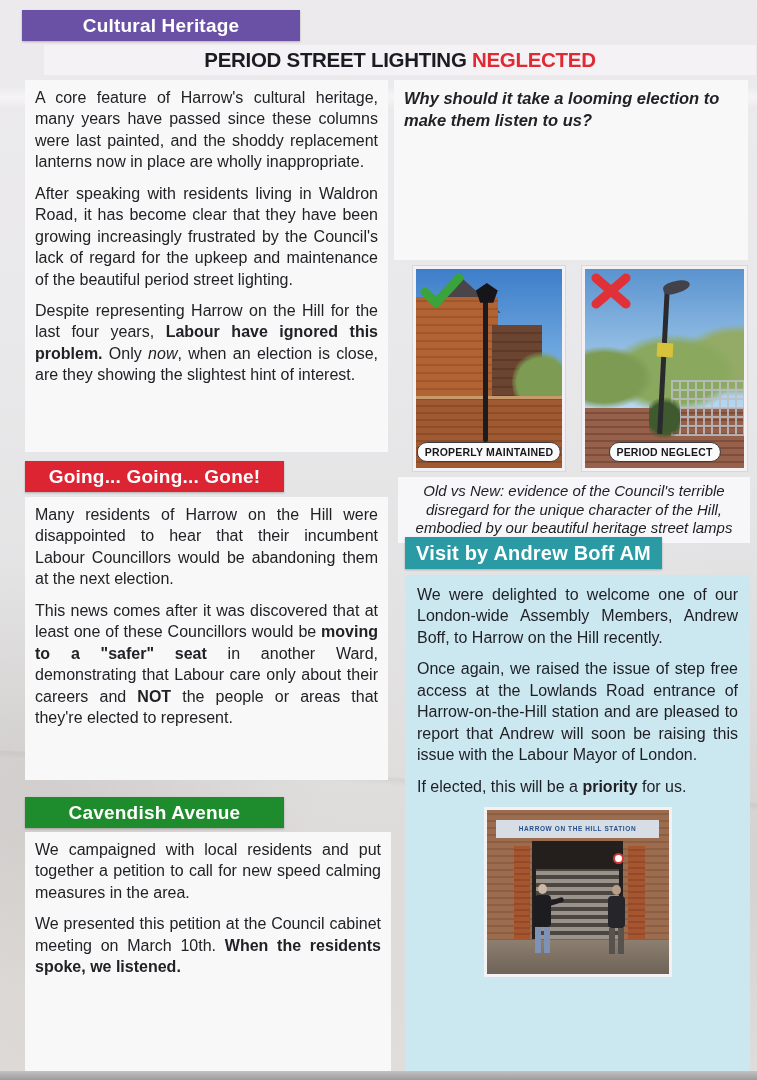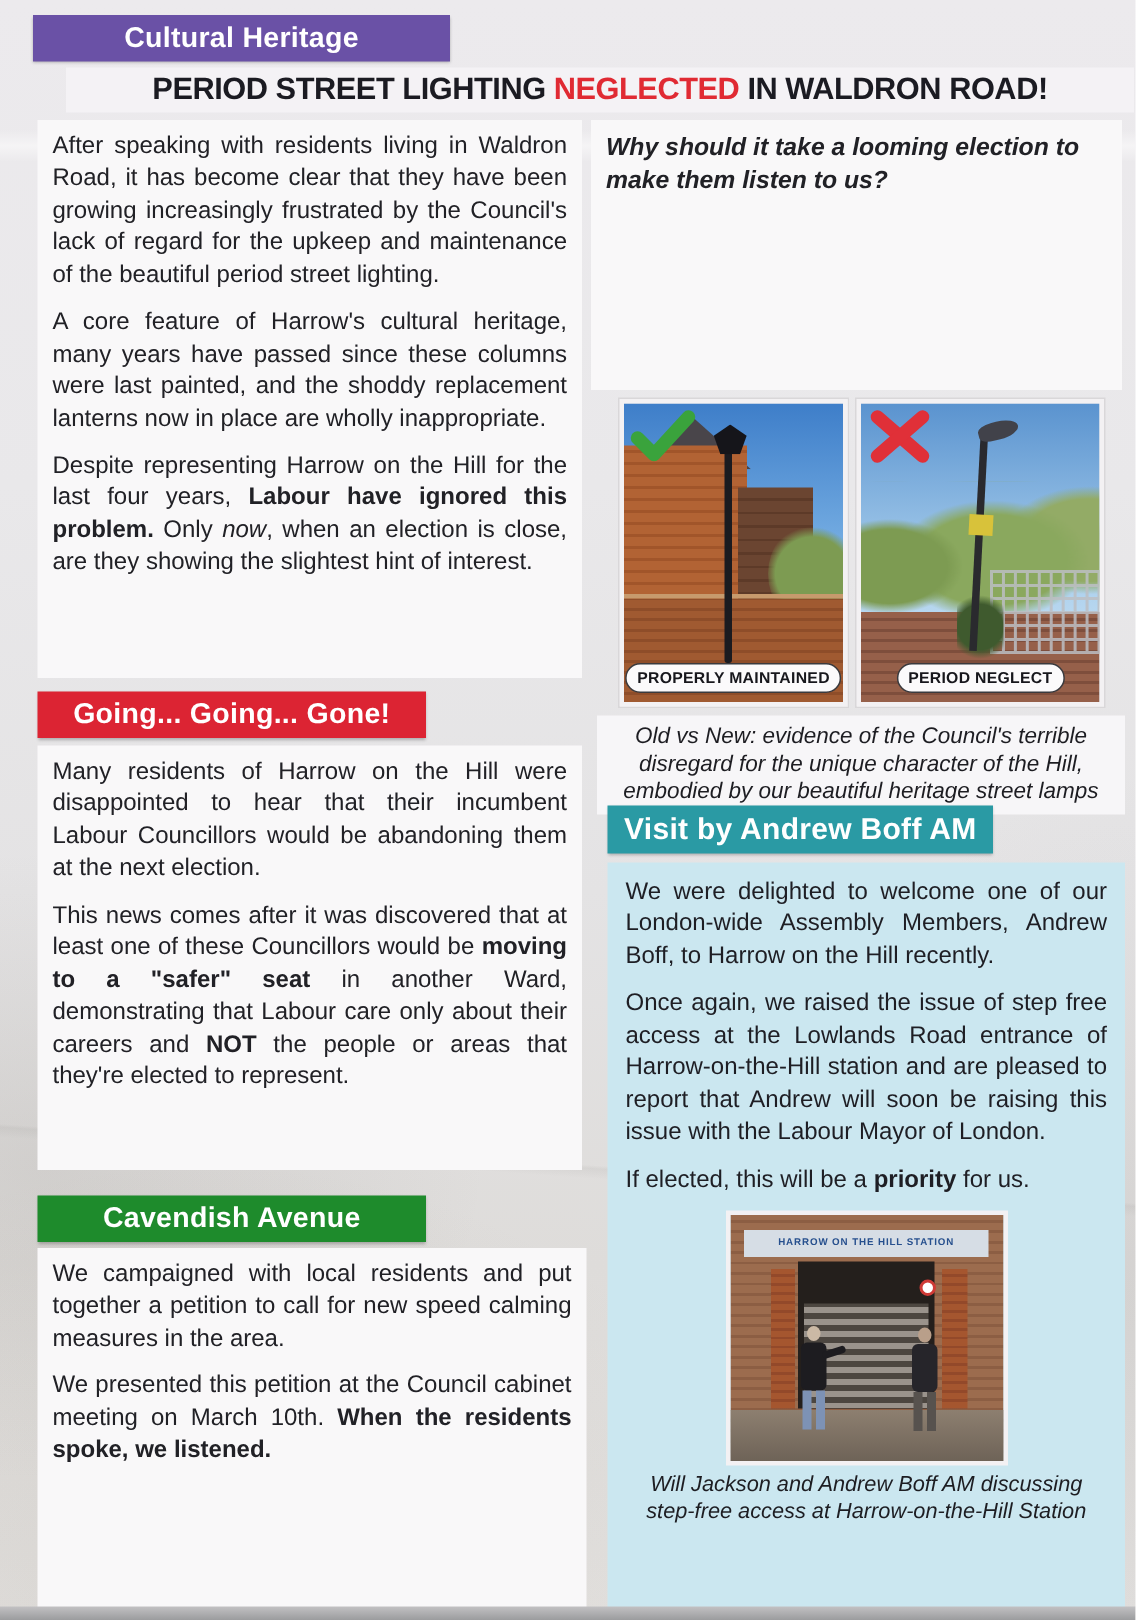--- a/index.html
+++ b/index.html
@@ -39,21 +39,21 @@
   #headline-bar .hl{color:var(--headline-accent)}
   .textbox{position:absolute;background:#f9f8f9;padding:7px 10px;overflow:hidden}
   .textbox p{font-size:16px;line-height:1.34;text-align:justify;margin-bottom:10px;color:#212126}
   #box-heritage{left:25px;top:80px;width:363px;height:372px}
   #box-going{left:25px;top:497px;width:363px;height:283px}
   #box-cavendish{left:25px;top:832px;width:366px;height:240px}
   #box-question{left:394px;top:80px;width:354px;height:180px}
   #box-question .question{font-weight:700;font-style:italic;text-align:left;font-size:16.5px;margin-bottom:4px}
   
   .photo{position:relative;overflow:hidden;border:3px solid #f3f1f3;box-shadow:0 0 0 1px #d9d7d9}
-  #photo-row{position:absolute;left:413px;top:266px;width:337px;display:flex;gap:6px}
+  #photo-row{position:absolute;left:413px;top:266px;width:337px;display:flex;gap:17px}
   #photo-good{width:152px;height:205px}
   #photo-bad{width:165px;height:205px}
   .scene{position:absolute;inset:0}
   .sky1{background:linear-gradient(180deg,#3e7ec9 0%,#7db4e6 55%,#b9dcf4 100%)}
   .p1-roof{position:absolute;left:4%;top:5%;width:54%;height:17%;background:#49454a;clip-path:polygon(0 100%,52% 0,100% 100%)}
   .p1-bldg{position:absolute;left:0;top:14%;width:56%;height:58%;background:repeating-linear-gradient(0deg,#b26334 0 6px,#a1552a 6px 8px)}
   .p1-bldg2{position:absolute;left:52%;top:28%;width:34%;height:40%;background:repeating-linear-gradient(0deg,#6b4531 0 7px,#5d3a28 7px 9px)}
   .p1-wall{position:absolute;left:0;bottom:0;width:100%;height:36%;
     background:repeating-linear-gradient(0deg,#a05a31 0 5px,#8e4d29 5px 7px);border-top:3px solid #c79a6d}
   .p1-bush{position:absolute;right:-6%;top:40%;width:40%;height:34%;border-radius:50%;
@@ -122,25 +122,25 @@
 </style>
 </head>
 <body>
 
 <div class="paper-texture"></div>
 
 <div id="banner-cultural" class="banner">
   <span>Cultural Heritage</span>
 </div>
 
-<div id="headline-bar"><span>PERIOD STREET LIGHTING </span><span class="hl">NEGLECTED</span><span> IN WALDRON ROAD!</span></div>
+<div id="headline-bar"><span>PERIOD STREET LIGHTING </span><span class="hl">NEGLECTED</span></div>
 
 <div id="box-heritage" class="textbox">
+  <p>A core feature of Harrow's cultural heritage, many years have passed since these columns were last painted, and the shoddy replacement lanterns now in place are wholly inappropriate.</p>
   <p>After speaking with residents living in Waldron Road, it has become clear that they have been growing increasingly frustrated by the Council's lack of regard for the upkeep and maintenance of the beautiful period street lighting.</p>
-  <p>A core feature of Harrow's cultural heritage, many years have passed since these columns were last painted, and the shoddy replacement lanterns now in place are wholly inappropriate.</p>
   <p><span>Despite representing Harrow on the Hill for the last four years, </span><span style="font-weight: 700;">Labour have ignored this problem.</span><span> Only </span><span style="font-style: italic;">now</span><span>, when an election is close, are they showing the slightest hint of interest.</span></p>
 </div>
 
 <div id="box-question" class="textbox">
   <p class="question">Why should it take a looming election to make them listen to us?</p>
 </div>
 
 <div id="photo-row">
   <div id="photo-good" class="photo">
     <div class="scene sky1"></div>
@@ -218,16 +218,15 @@
     </div>
     <div class="fig" id="figure-andrew">
       <div class="head"></div>
       <div class="torso"></div>
       <div class="legs">
           <div></div>
           <div></div>
         </div>
     </div>
   </div>
-  <div id="caption-station">Will Jackson and Andrew Boff AM discussing step-free access at Harrow-on-the-Hill Station</div>
 </div>
 
 <div class="scan-edge-bottom"></div>
 
 </body></html>

